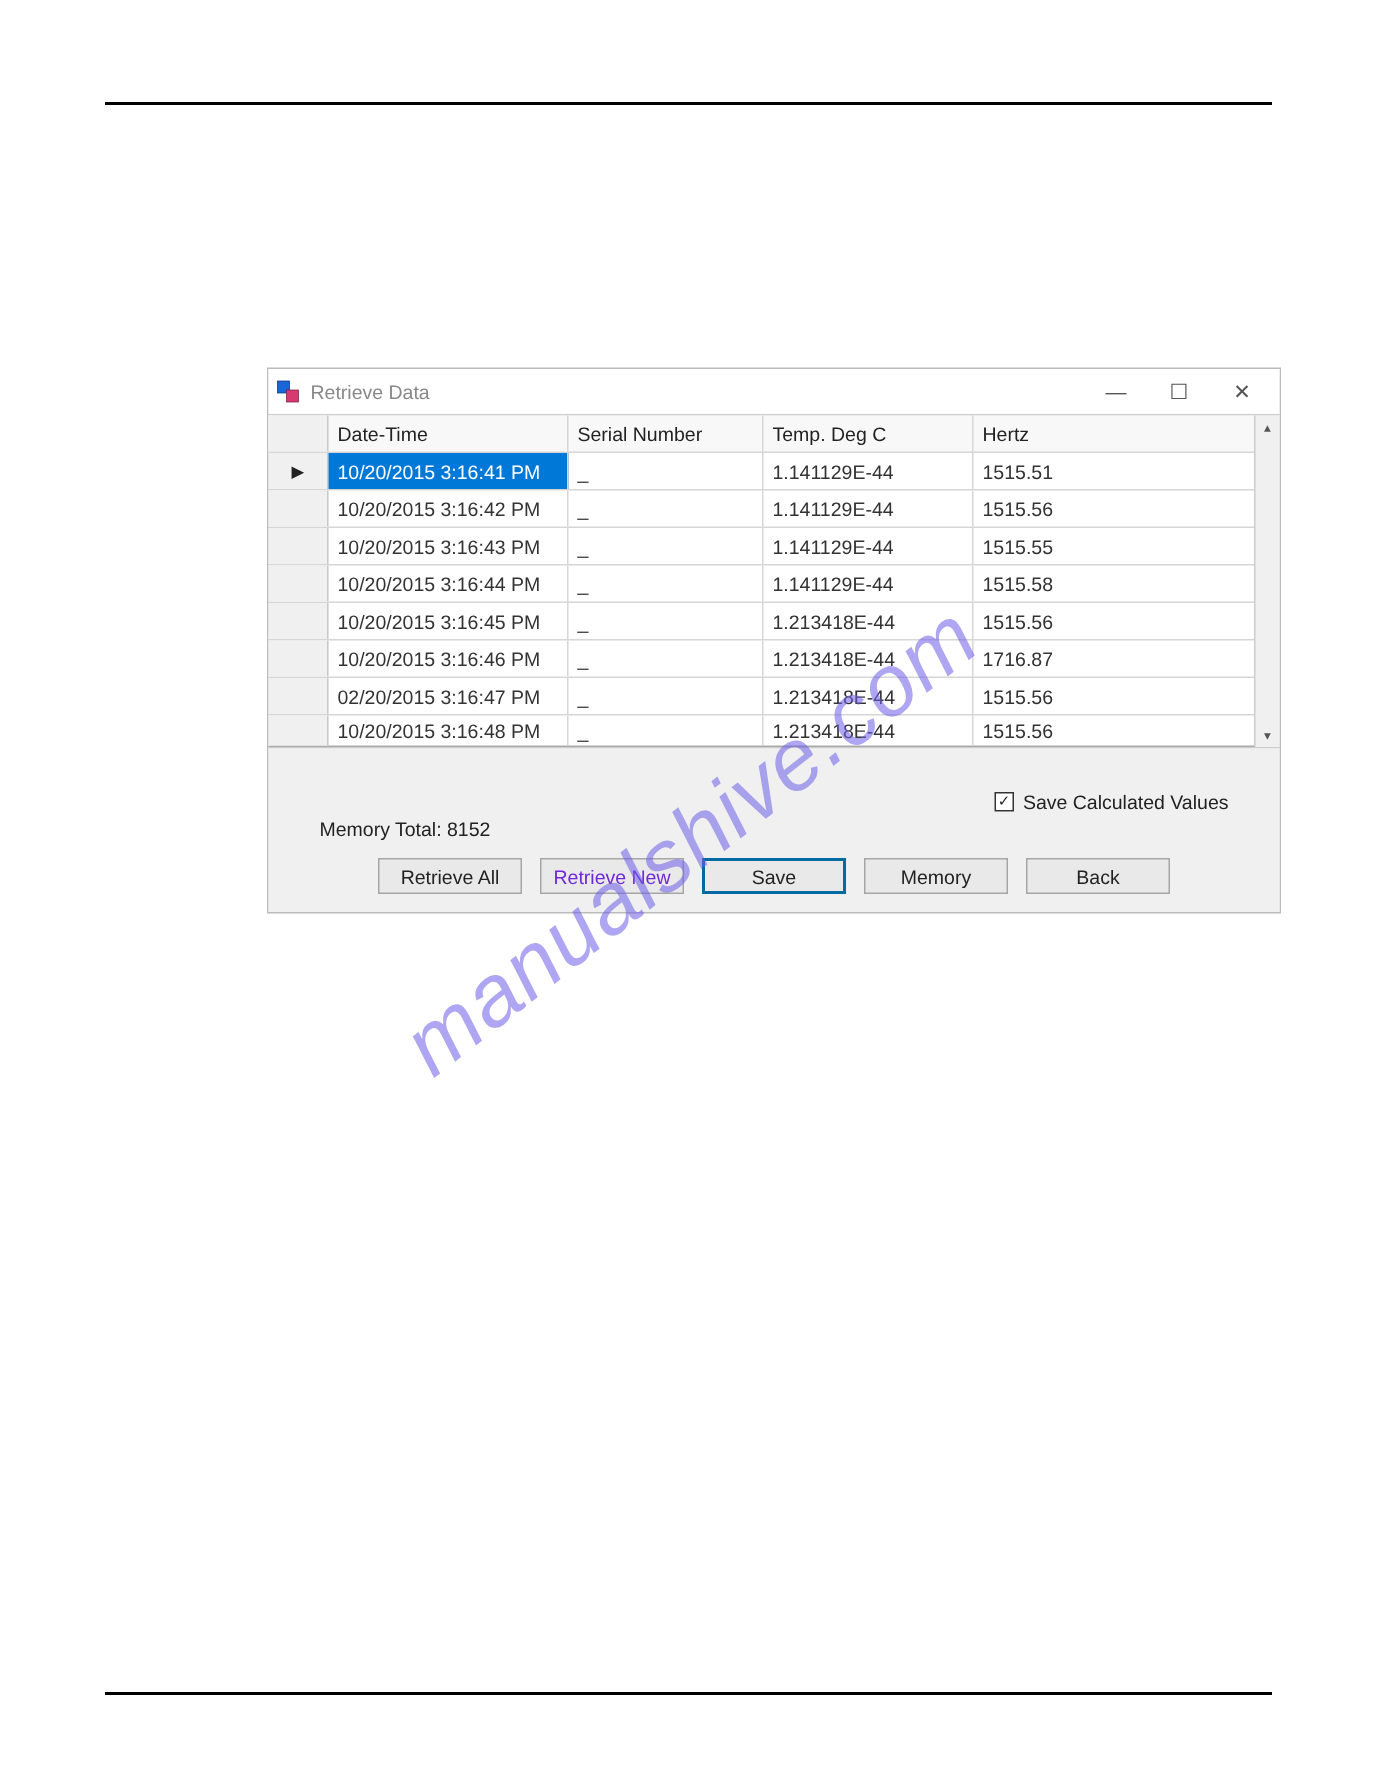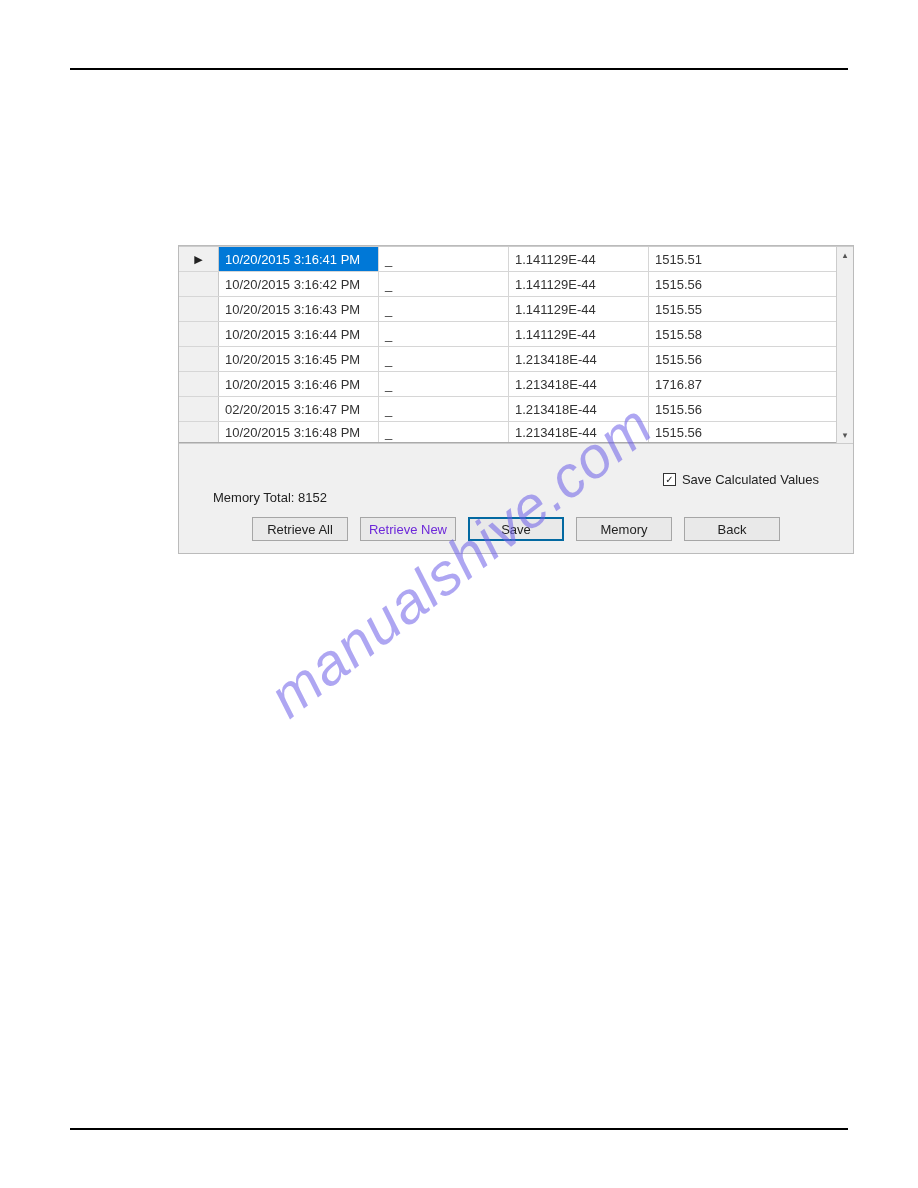--- a/index.html
+++ b/index.html
@@ -188,23 +188,44 @@
 </style>
 </head>
 <body>
 
 <div class="page-rule-top"></div>
 <div class="page-rule-bottom"></div>
 
 <div class="watermark">manualshive.com</div>
 
 <div class="window">
+  <div class="titlebar">
+    <span class="title-icon">
+      <svg width="16" height="16">
+        <rect x="1" y="1" width="8" height="8" fill="#1a66d6" stroke="#0a3a80" stroke-width="0.5"></rect>
+        <rect x="7" y="7" width="8" height="8" fill="#d63a70" stroke="#802045" stroke-width="0.5"></rect>
+      </svg>
+    </span>
+    <span class="title-text">Retrieve Data</span>
+    <div class="title-controls">
+      <span>—</span>
+      <span>☐</span>
+      <span>✕</span>
+    </div>
+  </div>
 
   <div class="grid">
     <div class="grid-body">
+      <div class="grid-row header">
+        <div class="rowhead"></div>
+        <div class="cell col-dt">Date-Time</div>
+        <div class="cell col-sn">Serial Number</div>
+        <div class="cell col-tc">Temp. Deg C</div>
+        <div class="cell col-hz">Hertz</div>
+      </div>
 
       <div class="grid-row">
         <div class="rowhead">▶</div>
         <div class="cell col-dt selected-cell">10/20/2015 3:16:41 PM</div>
         <div class="cell col-sn">_</div>
         <div class="cell col-tc">1.141129E-44</div>
         <div class="cell col-hz">1515.51</div>
       </div>
       <div class="grid-row">
         <div class="rowhead"></div>

